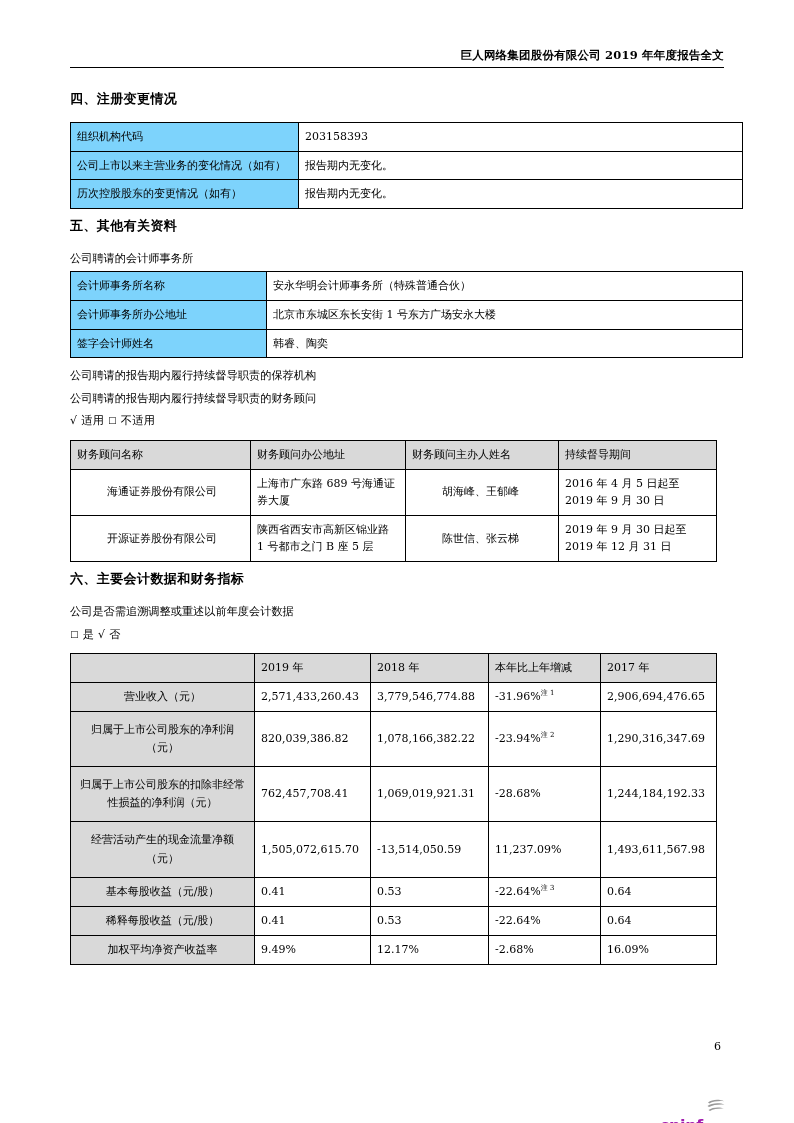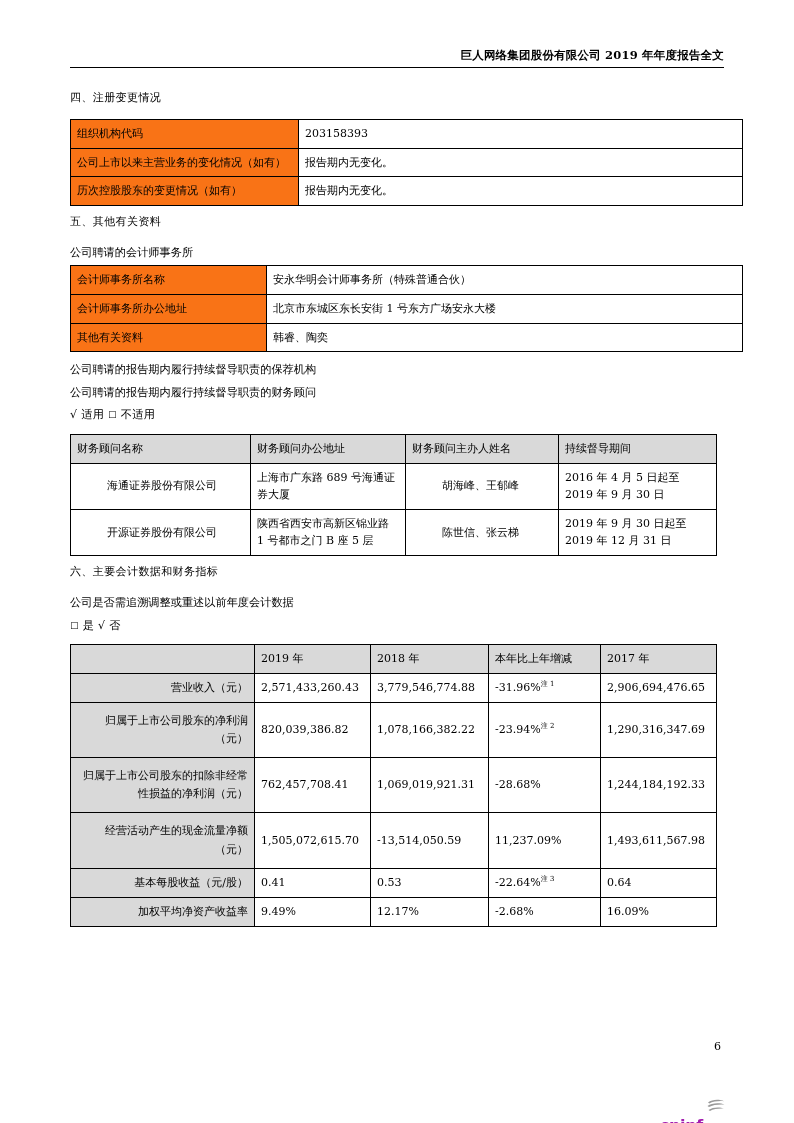--- a/index.html
+++ b/index.html
@@ -39,22 +39,22 @@
     padding-bottom: 4px;
     color: #000;
   }
   .header-rule {
     border-bottom: 1.4px solid #000;
     margin-bottom: 22px;
   }
 
   
   h2.section-title {
-    font-size: 11px;
-    font-weight: normal;
+    font-size: 13px;
+    font-weight: bold;
     margin: 0 0 14px 0;
     letter-spacing: 0.4px;
     font-family: "DejaVu Sans", "Liberation Sans", sans-serif;
   }
   .sec-gap-top { margin-top: 30px; }
 
   
   p.body-line {
     font-size: 11.2px;
     line-height: 1.75;
@@ -80,21 +80,21 @@
   }
   table.doc-table td, table.doc-table th {
     border: 0.8px solid #000;
     padding: 5px 6px;
     vertical-align: middle;
     line-height: 1.6;
     font-weight: normal;
     text-align: left;
   }
   td.shaded, th.shaded {
-    background: #f97316;
+    background: #7dd3fc;
   }
   th.hdr-center {
     background: #d9d9d9;
     text-align: center;
     font-weight: normal;
   }
   td.num {
     text-align: right;
   }
   sup.note {
@@ -121,21 +121,21 @@
 
   
   table.t-fin col.c1 { width: 184px; }
   table.t-fin col.c2 { width: 116px; }
   table.t-fin col.c3 { width: 118px; }
   table.t-fin col.c4 { width: 112px; }
   table.t-fin col.c5 { width: 116px; }
   table.t-fin td { height: 14px; }
   table.t-fin td.rowhead {
     background: #d9d9d9;
-    text-align: right;
+    text-align: center;
     line-height: 1.65;
   }
   table.t-fin td.tall { padding-top: 9px; padding-bottom: 9px; }
 
   
   .page-number {
     position: absolute;
     right: 73px;
     top: 1040px;
     font-size: 11px;
@@ -223,21 +223,21 @@
       <tbody>
         <tr>
           <td class="k shaded">会计师事务所名称</td>
           <td class="v">安永华明会计师事务所（特殊普通合伙）</td>
         </tr>
         <tr>
           <td class="k shaded">会计师事务所办公地址</td>
           <td class="v">北京市东城区东长安街 1 号东方广场安永大楼</td>
         </tr>
         <tr>
-          <td class="k shaded">其他有关资料</td>
+          <td class="k shaded">签字会计师姓名</td>
           <td class="v">韩睿、陶奕</td>
         </tr>
       </tbody>
     </table>
 
     <p class="body-line tight">公司聘请的报告期内履行持续督导职责的保荐机构</p>
 
     <p class="body-line tight">公司聘请的报告期内履行持续督导职责的财务顾问</p>
     <div class="choice-line">
       <span class="tick-glyph">√</span>
@@ -331,20 +331,27 @@
           <td class="num">1,505,072,615.70</td>
           <td class="num">-13,514,050.59</td>
           <td class="num"><span>11,237.09%</span><sup class="note"></sup></td>
           <td class="num">1,493,611,567.98</td>
         </tr>
         <tr>
           <td class="rowhead">基本每股收益（元/股）</td>
           <td class="num">0.41</td>
           <td class="num">0.53</td>
           <td class="num"><span>-22.64%</span><sup class="note">注 3</sup></td>
+          <td class="num">0.64</td>
+        </tr>
+        <tr>
+          <td class="rowhead">稀释每股收益（元/股）</td>
+          <td class="num">0.41</td>
+          <td class="num">0.53</td>
+          <td class="num"><span>-22.64%</span><sup class="note"></sup></td>
           <td class="num">0.64</td>
         </tr>
         <tr>
           <td class="rowhead">加权平均净资产收益率</td>
           <td class="num">9.49%</td>
           <td class="num">12.17%</td>
           <td class="num"><span>-2.68%</span><sup class="note"></sup></td>
           <td class="num">16.09%</td>
         </tr>
       </tbody>

